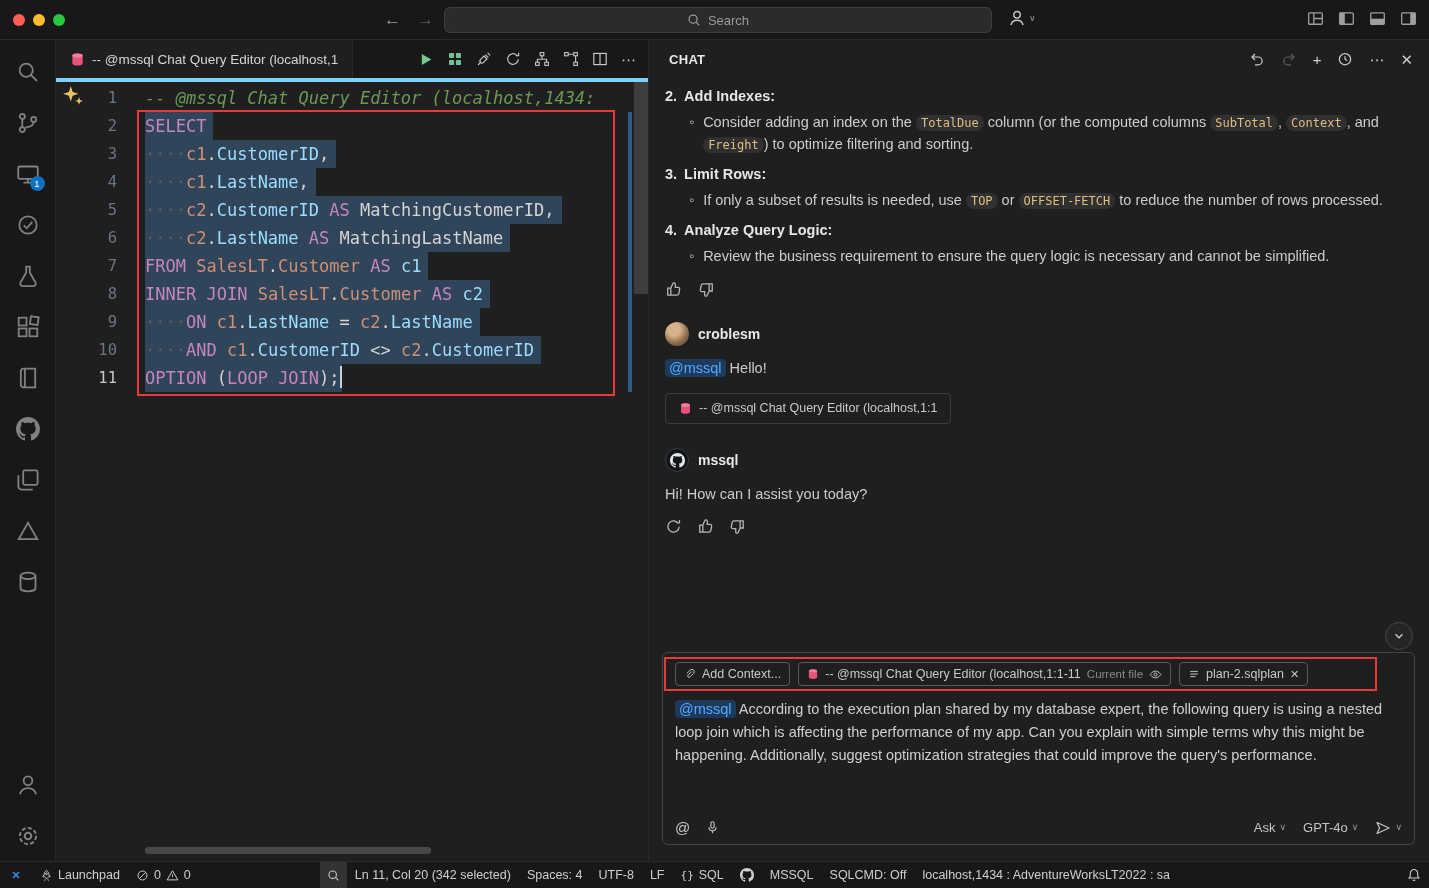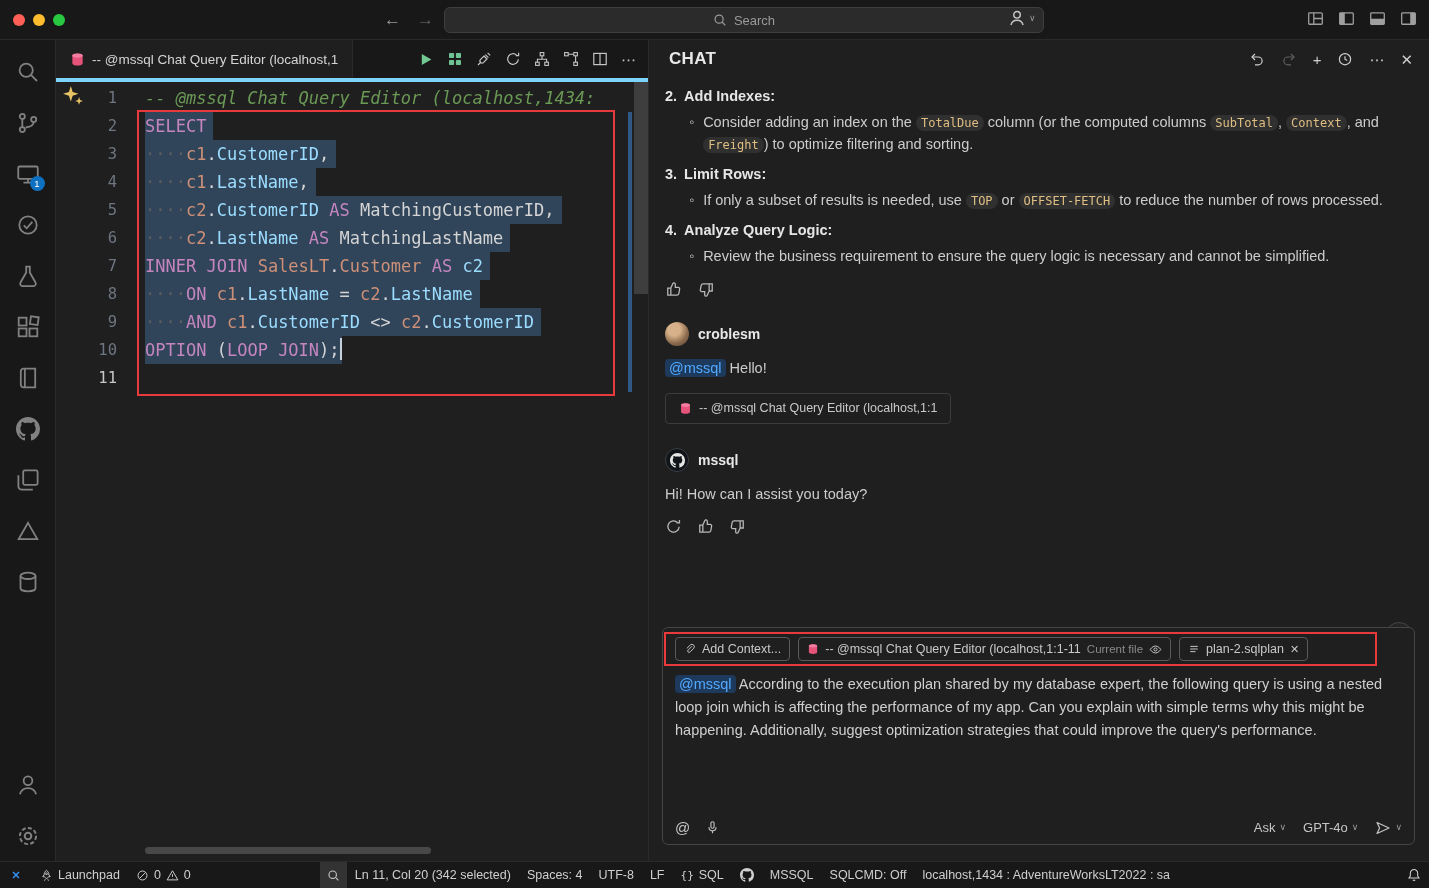--- a/index.html
+++ b/index.html
@@ -8,21 +8,21 @@
     font-family:"Liberation Sans",sans-serif; color:#ccc; overflow:hidden; user-select:none; }
   svg { display:block; }
 
   
   .titlebar { position:absolute; top:0; left:0; right:0; height:40px; background:#181818; border-bottom:1px solid #2a2a2a; }
   .traffic { position:absolute; left:13px; top:14px; display:flex; gap:8px; }
   .tl { width:12px; height:12px; border-radius:50%; }
   .tl.red{background:#ff5f57}.tl.yellow{background:#febc2e}.tl.green{background:#28c840}
   .nav-arrows { position:absolute; left:384px; top:0; height:40px; display:flex; align-items:center; gap:16px; font-size:17px; color:#9d9d9d; }
   .nav-btn.dim{ color:#5c5c5c; }
-  .command-center { position:absolute; left:444px; top:7px; width:600px; height:26px; background:#2b2b2b; border:1px solid #3e3e3e; border-radius:6px;
+  .command-center { position:absolute; left:444px; top:7px; width:548px; height:26px; background:#2b2b2b; border:1px solid #3e3e3e; border-radius:6px;
     display:flex; align-items:center; justify-content:center; gap:7px; color:#9a9a9a; font-size:13px; }
   .account { position:absolute; left:1008px; top:9px; display:flex; align-items:center; gap:3px; color:#c5c5c5; }
   .layout-controls { position:absolute; right:12px; top:10px; display:flex; gap:14px; color:#9f9f9f; }
   .chev { font-size:9px; color:#9a9a9a; line-height:1; }
 
   
   .activitybar { position:absolute; top:40px; left:0; bottom:27px; width:56px; background:#181818; border-right:1px solid #2a2a2a;
     display:flex; flex-direction:column; align-items:center; padding-top:6px; }
   .ab-icon { width:48px; height:51px; display:flex; align-items:center; justify-content:center; color:#818181; position:relative; }
   .ab-bottom { margin-top:auto; }
@@ -50,21 +50,21 @@
   .tok-ws{color:#5e5e5e}.tok-comment{color:#6A9955;font-style:italic}
   .code-annotation { position:absolute; left:-8px; top:26px; width:478px; height:286px; border:2px solid #e83a3a; pointer-events:none; }
   .sparkle { position:absolute; left:6px; top:3px; color:#e8c465; }
   .vscroll { position:absolute; right:0; top:0; width:14px; height:212px; background:rgba(120,120,120,0.35); }
   .overview-mark { position:absolute; right:16px; top:30px; width:4px; height:280px; background:#2f5a86; }
   .hscroll { position:absolute; left:89px; bottom:7px; width:286px; height:7px; background:#484848; border-radius:4px; }
 
   
   .chat-panel { position:absolute; left:648px; top:40px; right:0; bottom:27px; background:#1f1f1f; border-left:1px solid #2a2a2a; }
   .chat-header { height:38px; display:flex; align-items:center; padding:0 16px 0 20px; }
-  .chat-title { font-size:17px; font-weight:700; letter-spacing:.3px; color:#e8e8e8; }
+  .chat-title { font-size:13px; font-weight:700; letter-spacing:.3px; color:#e8e8e8; }
   .chat-header-icons { margin-left:auto; display:flex; align-items:center; gap:16px; color:#cfcfcf; }
   .chat-header-icons .dim { color:#5f5f5f; }
   .glyph-btn { font-size:15px; line-height:1; }
   .chat-content { position:absolute; top:38px; left:0; right:0; bottom:196px; overflow:hidden; padding:0 16px; font-size:14.5px; line-height:21px; }
   .chat-list-item { margin-top:8px; }
   .oli-head { display:flex; gap:7px; font-weight:700; color:#e6e6e6; }
   .bullet-row { display:flex; gap:9px; margin-top:5px; padding-left:24px; }
   .bullet-marker { color:#c9c9c9; }
   .bullet-text { flex:1; }
   .inline-code { font-family:"DejaVu Sans Mono",monospace; font-size:12px; background:#303030; color:#dfbe82; border-radius:8px; padding:1px 5px; }
@@ -75,21 +75,21 @@
   .bot-avatar { background:#111418; border:1px solid #3a3f45; display:flex; align-items:center; justify-content:center; color:#e6e6e6; }
   .msg-name { font-weight:700; font-size:14px; color:#e8e8e8; }
   .msg-body { margin-top:12px; font-size:14.5px; }
   .mention { background:#1d3a5c; color:#54a9ff; border-radius:4px; padding:1px 4px; }
   .file-chip { display:inline-flex; align-items:center; gap:7px; margin-top:14px; border:1px solid #3c3c3c; border-radius:4px; padding:4px 13px; font-size:12.5px; color:#c9c9c9; }
   .msg-actions { display:flex; gap:15px; margin-top:13px; color:#b8b8b8; }
   .scroll-down-btn { position:absolute; right:16px; bottom:211px; width:28px; height:28px; border-radius:50%; background:#252526; border:1px solid #454545;
     display:flex; align-items:center; justify-content:center; color:#cfcfcf; }
 
   
-  .chat-input { position:absolute; left:13px; right:14px; bottom:16px; height:218px; border:1px solid #454549; border-radius:6px; background:#1f1f20; padding:9px 12px; }
+  .chat-input { position:absolute; left:13px; right:14px; bottom:16px; height:193px; border:1px solid #454549; border-radius:6px; background:#1f1f20; padding:9px 12px; }
   .ctx-row { position:relative; display:flex; align-items:center; gap:8px; height:24px; }
   .ctx-annotation { position:absolute; left:-11px; right:25px; top:-5px; bottom:-5px; border:2px solid #e83a3a; pointer-events:none; }
   .ctx-chip { display:flex; align-items:center; gap:6px; border:1px solid #5a5a5c; border-radius:4px; padding:2px 8px; font-size:12.5px; color:#c9c9c9; height:24px; background:#1f1f20; z-index:1; }
   .ctx-suffix { color:#8a8a8a; font-size:11.5px; }
   .chip-close { font-size:11px; color:#c9c9c9; }
   .chat-input-text { margin-top:12px; font-size:14.5px; line-height:23px; color:#cfcfcf; }
   .input-controls { position:absolute; left:12px; right:12px; bottom:8px; display:flex; align-items:center; gap:15px; color:#c5c5c5; font-size:13px; }
   .at-glyph { font-size:15px; }
   .ic-right { margin-left:auto; display:flex; align-items:center; gap:17px; }
   .drop { display:flex; align-items:center; gap:4px; }
@@ -330,20 +330,21 @@
           <div class="line-num active">11</div>
         </div>
       <div class="code-area">
         <div>
             <div class="code-line"><span class="line-content"><span class="tok-comment">-- @mssql Chat Query Editor (localhost,1434:</span></span></div>
             <div class="code-line"><span class="line-content sel"><span class="tok-kw">SELECT</span></span></div>
             <div class="code-line"><span class="line-content sel"><span class="tok-ws">····</span><span class="tok-tbl">c1</span><span class="tok-pln">.</span><span class="tok-col">CustomerID</span><span class="tok-pln">,</span></span></div>
             <div class="code-line"><span class="line-content sel"><span class="tok-ws">····</span><span class="tok-tbl">c1</span><span class="tok-pln">.</span><span class="tok-col">LastName</span><span class="tok-pln">,</span></span></div>
             <div class="code-line"><span class="line-content sel"><span class="tok-ws">····</span><span class="tok-tbl">c2</span><span class="tok-pln">.</span><span class="tok-col">CustomerID</span><span class="tok-pln"> </span><span class="tok-kw">AS</span><span class="tok-pln"> </span><span class="tok-pln">MatchingCustomerID</span><span class="tok-pln">,</span></span></div>
             <div class="code-line"><span class="line-content sel"><span class="tok-ws">····</span><span class="tok-tbl">c2</span><span class="tok-pln">.</span><span class="tok-col">LastName</span><span class="tok-pln"> </span><span class="tok-kw">AS</span><span class="tok-pln"> </span><span class="tok-pln">MatchingLastName</span></span></div>
+            <div class="code-line"><span class="line-content sel"><span class="tok-kw">FROM</span><span class="tok-pln"> </span><span class="tok-tbl">SalesLT</span><span class="tok-pln">.</span><span class="tok-tbl">Customer</span><span class="tok-pln"> </span><span class="tok-kw">AS</span><span class="tok-pln"> </span><span class="tok-col">c1</span></span></div>
             <div class="code-line"><span class="line-content sel"><span class="tok-kw">INNER</span><span class="tok-pln"> </span><span class="tok-kw">JOIN</span><span class="tok-pln"> </span><span class="tok-tbl">SalesLT</span><span class="tok-pln">.</span><span class="tok-tbl">Customer</span><span class="tok-pln"> </span><span class="tok-kw">AS</span><span class="tok-pln"> </span><span class="tok-col">c2</span></span></div>
             <div class="code-line"><span class="line-content sel"><span class="tok-ws">····</span><span class="tok-kw">ON</span><span class="tok-pln"> </span><span class="tok-tbl">c1</span><span class="tok-pln">.</span><span class="tok-col">LastName</span><span class="tok-pln"> </span><span class="tok-op">=</span><span class="tok-pln"> </span><span class="tok-tbl">c2</span><span class="tok-pln">.</span><span class="tok-col">LastName</span></span></div>
             <div class="code-line"><span class="line-content sel"><span class="tok-ws">····</span><span class="tok-kw">AND</span><span class="tok-pln"> </span><span class="tok-tbl">c1</span><span class="tok-pln">.</span><span class="tok-col">CustomerID</span><span class="tok-pln"> </span><span class="tok-op">&lt;&gt;</span><span class="tok-pln"> </span><span class="tok-tbl">c2</span><span class="tok-pln">.</span><span class="tok-col">CustomerID</span></span></div>
             <div class="code-line"><span class="line-content sel cursor-line"><span class="tok-kw">OPTION</span><span class="tok-pln"> </span><span class="tok-pln">(</span><span class="tok-kw">LOOP</span><span class="tok-pln"> </span><span class="tok-kw">JOIN</span><span class="tok-pln">)</span><span class="tok-pln">;</span><span class="caret"></span></span></div>
           </div>
         <div class="code-annotation"></div>
       </div>
       <div class="overview-mark"></div>
       <div class="vscroll"></div>
       <div class="hscroll"></div>

